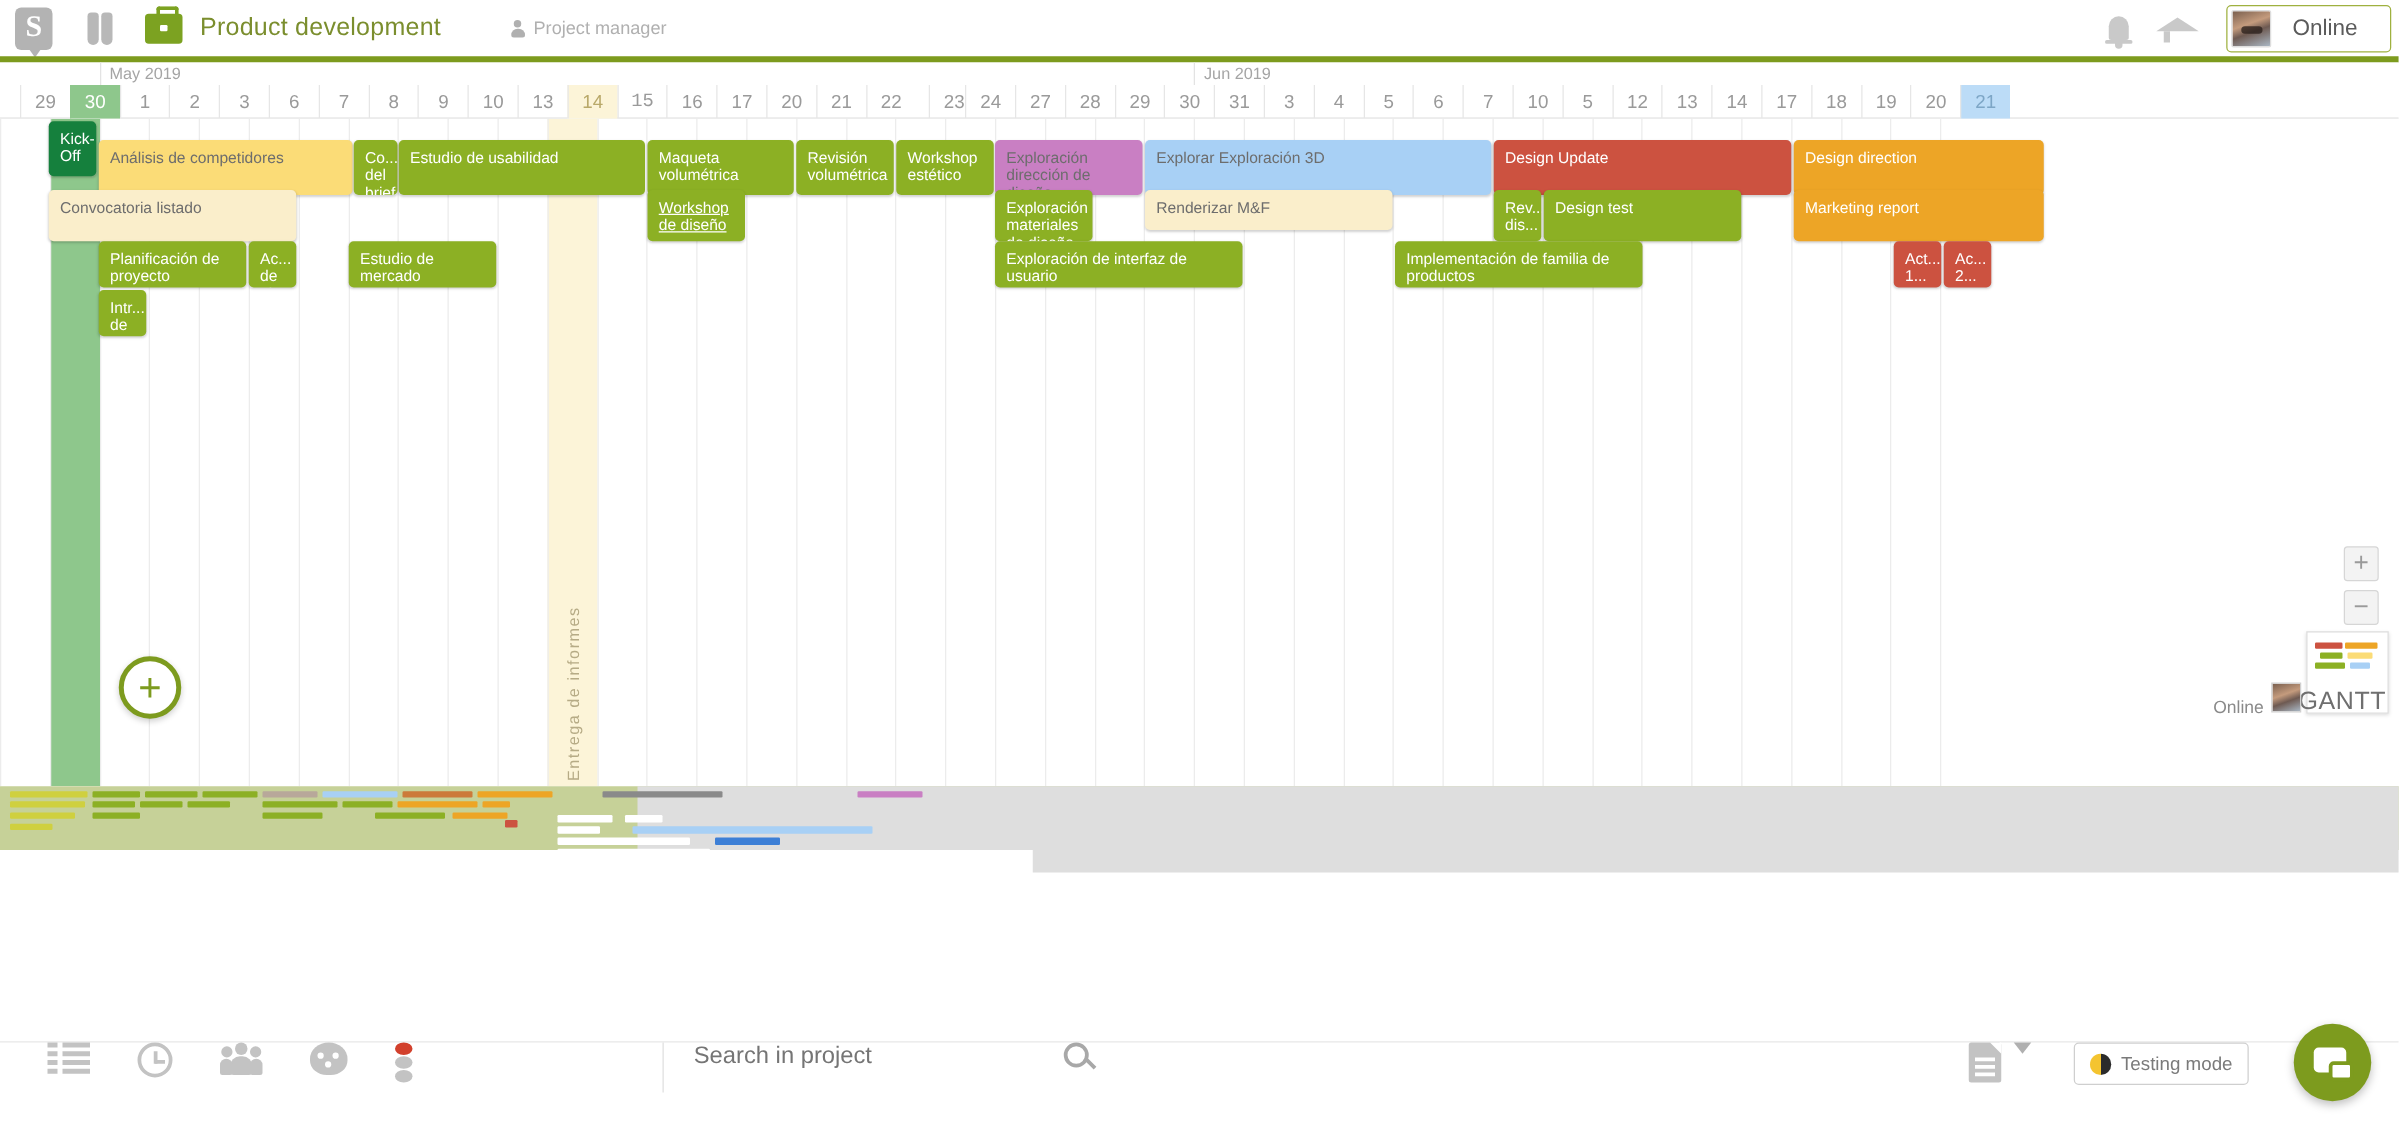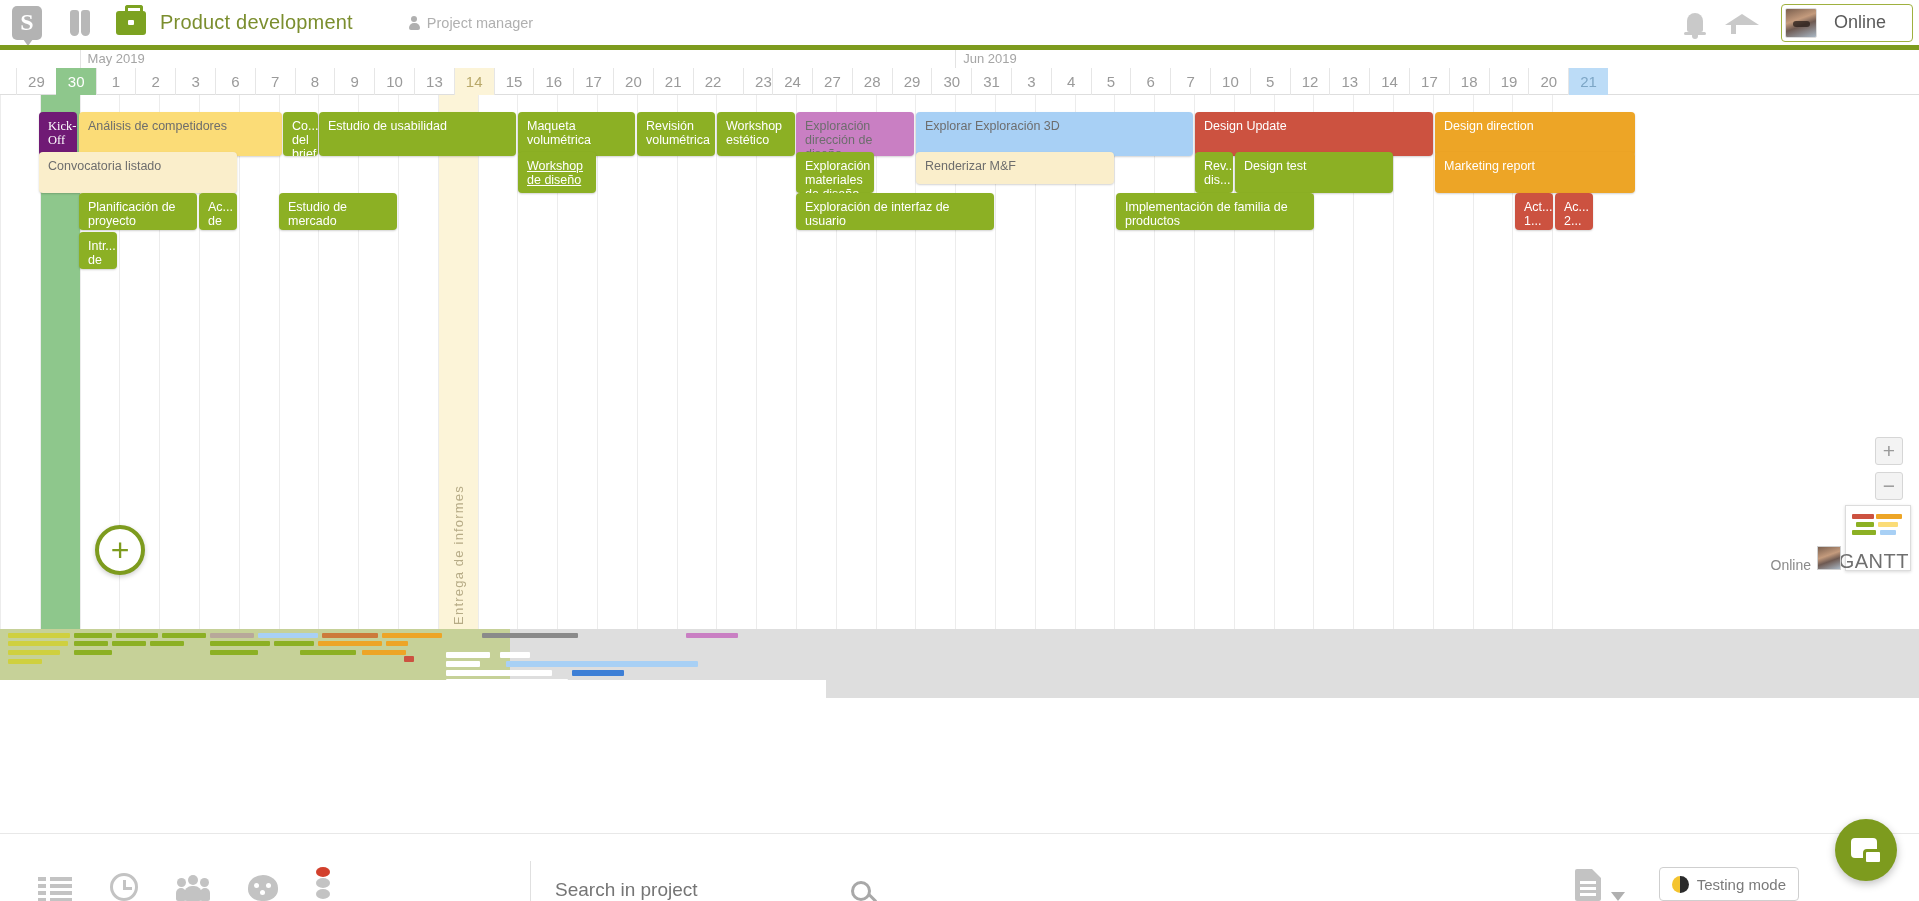--- a/index.html
+++ b/index.html
@@ -204,21 +204,21 @@
     background: #ffffff;
   }
   .ov-panel2 {
     position: absolute; left: 826px; top: 668px; width: 1093px; height: 30px;
     background: #dedede;
   }
 
   
   .bottombar {
     position: absolute; left: 0; bottom: 0; width: 1919px; height: 68px;
-    background: #ffffff; border-top: 1px solid #e8e8e8; display: flex; align-items: flex-end;
+    background: #ffffff; border-top: 1px solid #e8e8e8; display: flex; align-items: flex-start;
   }
   .tb-icon { margin-left: 38px; cursor: pointer; }
   .ic-list { width: 34px; height: 24px; position: relative; }
   .ic-list i {
     position: absolute; left: 0; height: 4px; background: #c3c3c3; display: block;
   }
   .ic-clock {
     width: 28px; height: 28px; border: 3px solid #c3c3c3; border-radius: 50%;
     position: relative;
   }
@@ -342,21 +342,21 @@
       <div class="day-cell" style="left: 79.6px; width: 39.8px;">1</div>
       <div class="day-cell" style="left: 119.4px; width: 39.8px;">2</div>
       <div class="day-cell" style="left: 159.2px; width: 39.8px;">3</div>
       <div class="day-cell" style="left: 199px; width: 39.8px;">6</div>
       <div class="day-cell" style="left: 238.8px; width: 39.8px;">7</div>
       <div class="day-cell" style="left: 278.6px; width: 39.8px;">8</div>
       <div class="day-cell" style="left: 318.4px; width: 39.8px;">9</div>
       <div class="day-cell" style="left: 358.2px; width: 39.8px;">10</div>
       <div class="day-cell" style="left: 398px; width: 39.8px;">13</div>
       <div class="day-cell marked" style="left: 437.8px; width: 39.8px;">14</div>
-      <div class="day-cell" style="left: 477.6px; width: 39.8px;">15</div>
+      <div class="day-cell" style="left: 477.6px; width: 39.8px; font-family: Liberation Mono, monospace;">15</div>
       <div class="day-cell" style="left: 517.4px; width: 39.8px;">16</div>
       <div class="day-cell" style="left: 557.2px; width: 39.8px;">17</div>
       <div class="day-cell" style="left: 597px; width: 39.8px;">20</div>
       <div class="day-cell" style="left: 636.8px; width: 39.8px;">21</div>
       <div class="day-cell" style="left: 676.6px; width: 39.8px;">22</div>
       <div class="day-cell" style="left: 727px; width: 39.8px;">23</div>
       <div class="day-cell" style="left: 756.2px; width: 39.8px;">24</div>
       <div class="day-cell" style="left: 796px; width: 39.8px;">27</div>
       <div class="day-cell" style="left: 835.8px; width: 39.8px;">28</div>
       <div class="day-cell" style="left: 875.6px; width: 39.8px;">29</div>
@@ -416,21 +416,21 @@
       <div class="col-line" style="left: 1194px;"></div>
       <div class="col-line" style="left: 1233.8px;"></div>
       <div class="col-line" style="left: 1273.6px;"></div>
       <div class="col-line" style="left: 1313.4px;"></div>
       <div class="col-line" style="left: 1353.2px;"></div>
       <div class="col-line" style="left: 1393px;"></div>
       <div class="col-line" style="left: 1432.8px;"></div>
       <div class="col-line" style="left: 1472.6px;"></div>
       <div class="col-line" style="left: 1512.4px;"></div>
       <div class="col-line" style="left: 1552.2px;"></div>
-      <div class="bar" style="left: 39px; top: 17px; width: 38px; height: 44px; background: #701a75; font-family: Liberation Serif, serif;">Kick-Off</div>
+      <div class="bar" style="left: 39px; top: 2px; width: 38px; height: 44px; background: #15803d;">Kick-Off</div>
       <div class="bar light" style="left: 79px; top: 17px; width: 203px; height: 44px; background: rgb(251, 220, 119);">Análisis de competidores</div>
       <div class="bar" style="left: 283px; top: 17px; width: 35px; height: 44px; background: rgb(140, 176, 36);">Co... del brief</div>
       <div class="bar" style="left: 319px; top: 17px; width: 197px; height: 44px; background: rgb(140, 176, 36);">Estudio de usabilidad</div>
       <div class="bar" style="left: 518px; top: 17px; width: 117px; height: 44px; background: rgb(140, 176, 36);">Maqueta volumétrica</div>
       <div class="bar" style="left: 637px; top: 17px; width: 78px; height: 44px; background: rgb(140, 176, 36);">Revisión volumétrica</div>
       <div class="bar" style="left: 717px; top: 17px; width: 78px; height: 44px; background: rgb(140, 176, 36);">Workshop estético</div>
       <div class="bar light" style="left: 796px; top: 17px; width: 118px; height: 44px; background: rgb(201, 127, 195);">Exploración dirección de diseño</div>
       <div class="bar light" style="left: 916px; top: 17px; width: 277px; height: 44px; background: rgb(168, 208, 245);">Explorar Exploración 3D</div>
       <div class="bar" style="left: 1435px; top: 17px; width: 200px; height: 44px; background: rgb(237, 165, 38);">Design direction</div>
       <div class="bar" style="left: 1195px; top: 17px; width: 238px; height: 44px; background: rgb(204, 82, 64);">Design Update</div>

